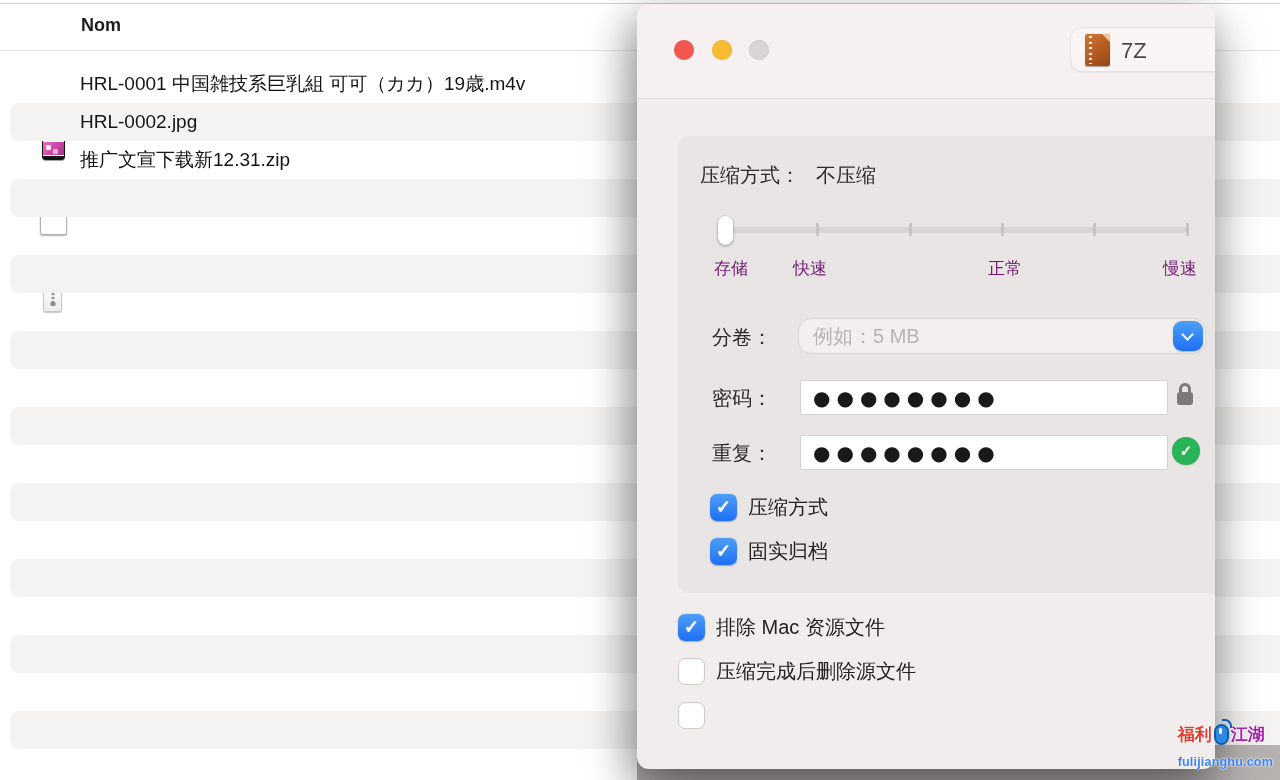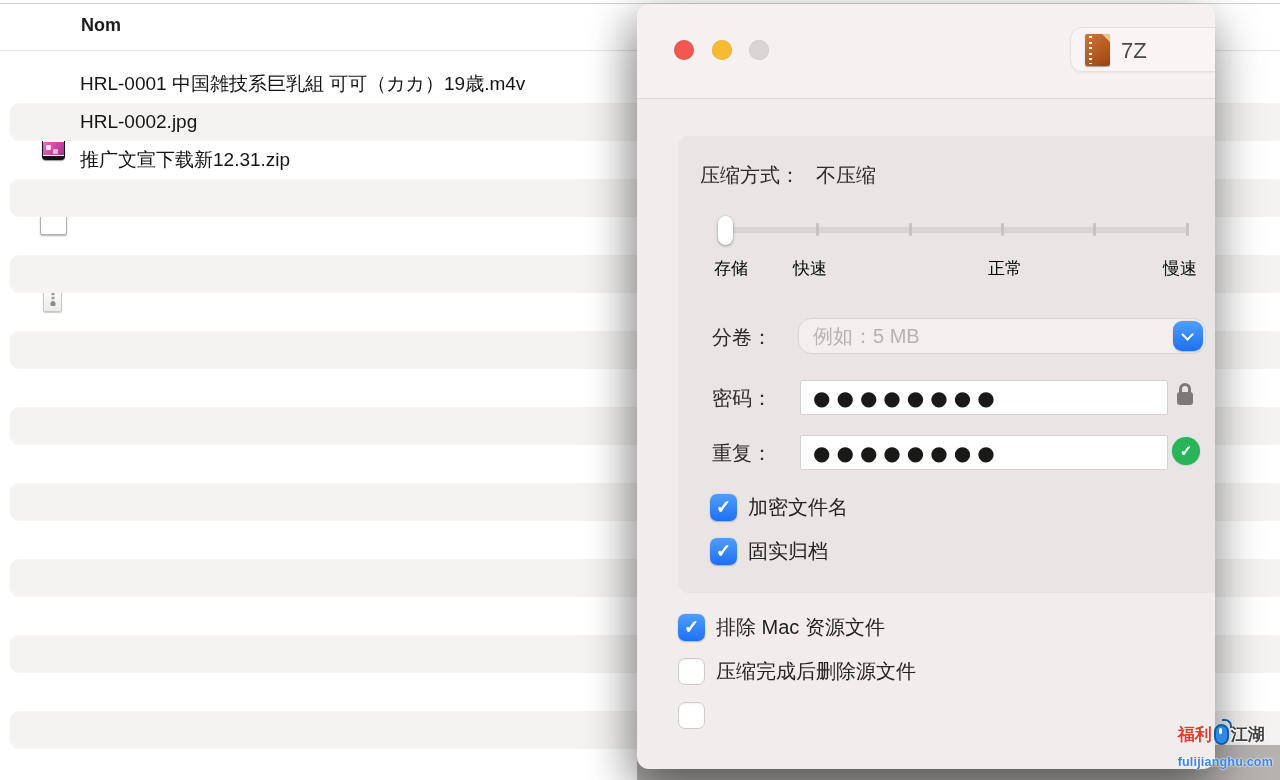--- a/index.html
+++ b/index.html
@@ -55,21 +55,21 @@
   .chev.down { top:10px; border-right:2.6px solid #544f4d; border-bottom:2.6px solid #544f4d; transform:rotate(45deg); }
 
   
   #panel { position:absolute; left:41px; top:132px; width:555px; height:457px; background:#e9e5e4; border-radius:11px; }
   .comp-line { position:absolute; left:22px; top:26px; font-size:20px; color:#2e2a28; }
   .comp-line .val { margin-left:16px; }
   .track { position:absolute; left:47px; top:91px; width:462px; height:6px; background:#d9d5d4; border-radius:3px; }
   .tick { position:absolute; top:87px; width:3px; height:13px; background:#c8c4c2; border-radius:1px; }
   .thumb { position:absolute; left:40px; top:80px; width:15px; height:29px; background:#fff; border-radius:7.5px;
     box-shadow:0 1px 3px rgba(0,0,0,.35), 0 0 0 .5px rgba(0,0,0,.06); }
-  .slbl { position:absolute; top:121px; font-size:17px; color:#000000; white-space:nowrap; }
+  .slbl { position:absolute; top:121px; font-size:17px; color:#701a75; white-space:nowrap; }
   .slbl.c { transform:translateX(-50%); }
 
   .f-label { position:absolute; left:34px; font-size:20px; color:#2e2a28; }
   .split-input { position:absolute; left:120px; top:182px; width:408px; height:36px; background:#f3efee;
     border:1.5px solid #d9d5d4; border-radius:13px; padding:0 40px 0 14px; font-size:20px; color:#2e2a28;
     font-family:"Liberation Sans","DejaVu Sans",sans-serif; outline:none; }
   .split-input::placeholder { color:#b7b3b2; }
   .dd-btn { position:absolute; left:495px; top:185px; width:30px; height:30px; border-radius:9px;
     background:linear-gradient(#4da0f8,#1e6ff3); box-shadow:0 0.5px 1.5px rgba(0,0,0,.25); }
   .dd-btn .chev-w { position:absolute; left:10px; top:9px; width:9px; height:9px;
@@ -90,21 +90,21 @@
   .cb { position:absolute; width:27px; height:27px; border-radius:7px; text-align:center; line-height:26px;
     font-size:18px; font-weight:bold; color:#fff; -webkit-text-stroke:.8px #fff; }
   .cb.on { background:linear-gradient(#4f9ef8,#1f70f4); box-shadow:0 0.5px 1.5px rgba(0,0,0,.25); }
   .cb.off { background:#fff; border:1.5px solid #cfcbc9; box-shadow:inset 0 1px 2px rgba(0,0,0,.06); }
   .cb-label { position:absolute; font-size:20px; color:#242220; line-height:27px; white-space:nowrap; }
 
   
   #wm { position:absolute; right:7px; top:723px; z-index:30; text-align:center; }
   .wm-line { display:flex; align-items:center; gap:2px; font-size:17px; font-weight:bold; }
   .wm-red { color:#e23b30; text-shadow:0 0 2px #fff,0 0 2px #fff,0 0 2px #fff; }
-  .wm-blue { color:#404040; text-shadow:0 0 2px #fff,0 0 2px #fff,0 0 2px #fff; }
+  .wm-blue { color:#a21caf; text-shadow:0 0 2px #fff,0 0 2px #fff,0 0 2px #fff; }
   .wm-mouse { position:relative; width:15px; height:21px; background:#3188e3; border:2px solid #0f5cab; border-radius:8px; }
   .wm-mouse::before { content:""; position:absolute; left:3.5px; top:2px; width:3px; height:6px; background:#fff; border-radius:1.5px; }
   .wm-mouse::after { content:""; position:absolute; right:-5px; top:-7px; width:8px; height:7px;
     border-top:2px solid #0f5cab; border-right:2px solid #0f5cab; border-radius:0 7px 0 0; }
   .wm-url { font-size:12.5px; font-weight:bold; color:#3b82f6; margin-top:9px; letter-spacing:.2px;
     text-shadow:0 0 2px #fff,0 0 2px #fff; }
 </style>
 </head>
 <body>
 
@@ -190,21 +190,21 @@
     <span class="lock">
         <span class="shackle"></span>
         <span class="lbody"></span>
       </span>
 
     <span class="f-label" style="top:304px">重复：</span>
     <input class="pw-input" style="top: 299px;" type="text" readonly="" value="●●●●●●●●">
     <span class="okcircle">✓</span>
 
     <span class="cb on" style="left:32px;top:358px">✓</span>
-    <span class="cb-label" style="left:70px;top:358px">加密文件名</span>
+    <span class="cb-label" style="left:70px;top:358px">压缩方式</span>
     <span class="cb on" style="left:32px;top:402px">✓</span>
     <span class="cb-label" style="left:70px;top:402px">固实归档</span>
   </div>
 
   <span class="cb on" style="left:41px;top:610px">✓</span>
   <span class="cb-label" style="left:79px;top:610px">排除 Mac 资源文件</span>
 
   <span class="cb off" style="left:41px;top:654px"></span>
   <span class="cb-label" style="left:79px;top:654px">压缩完成后删除源文件</span>
 

